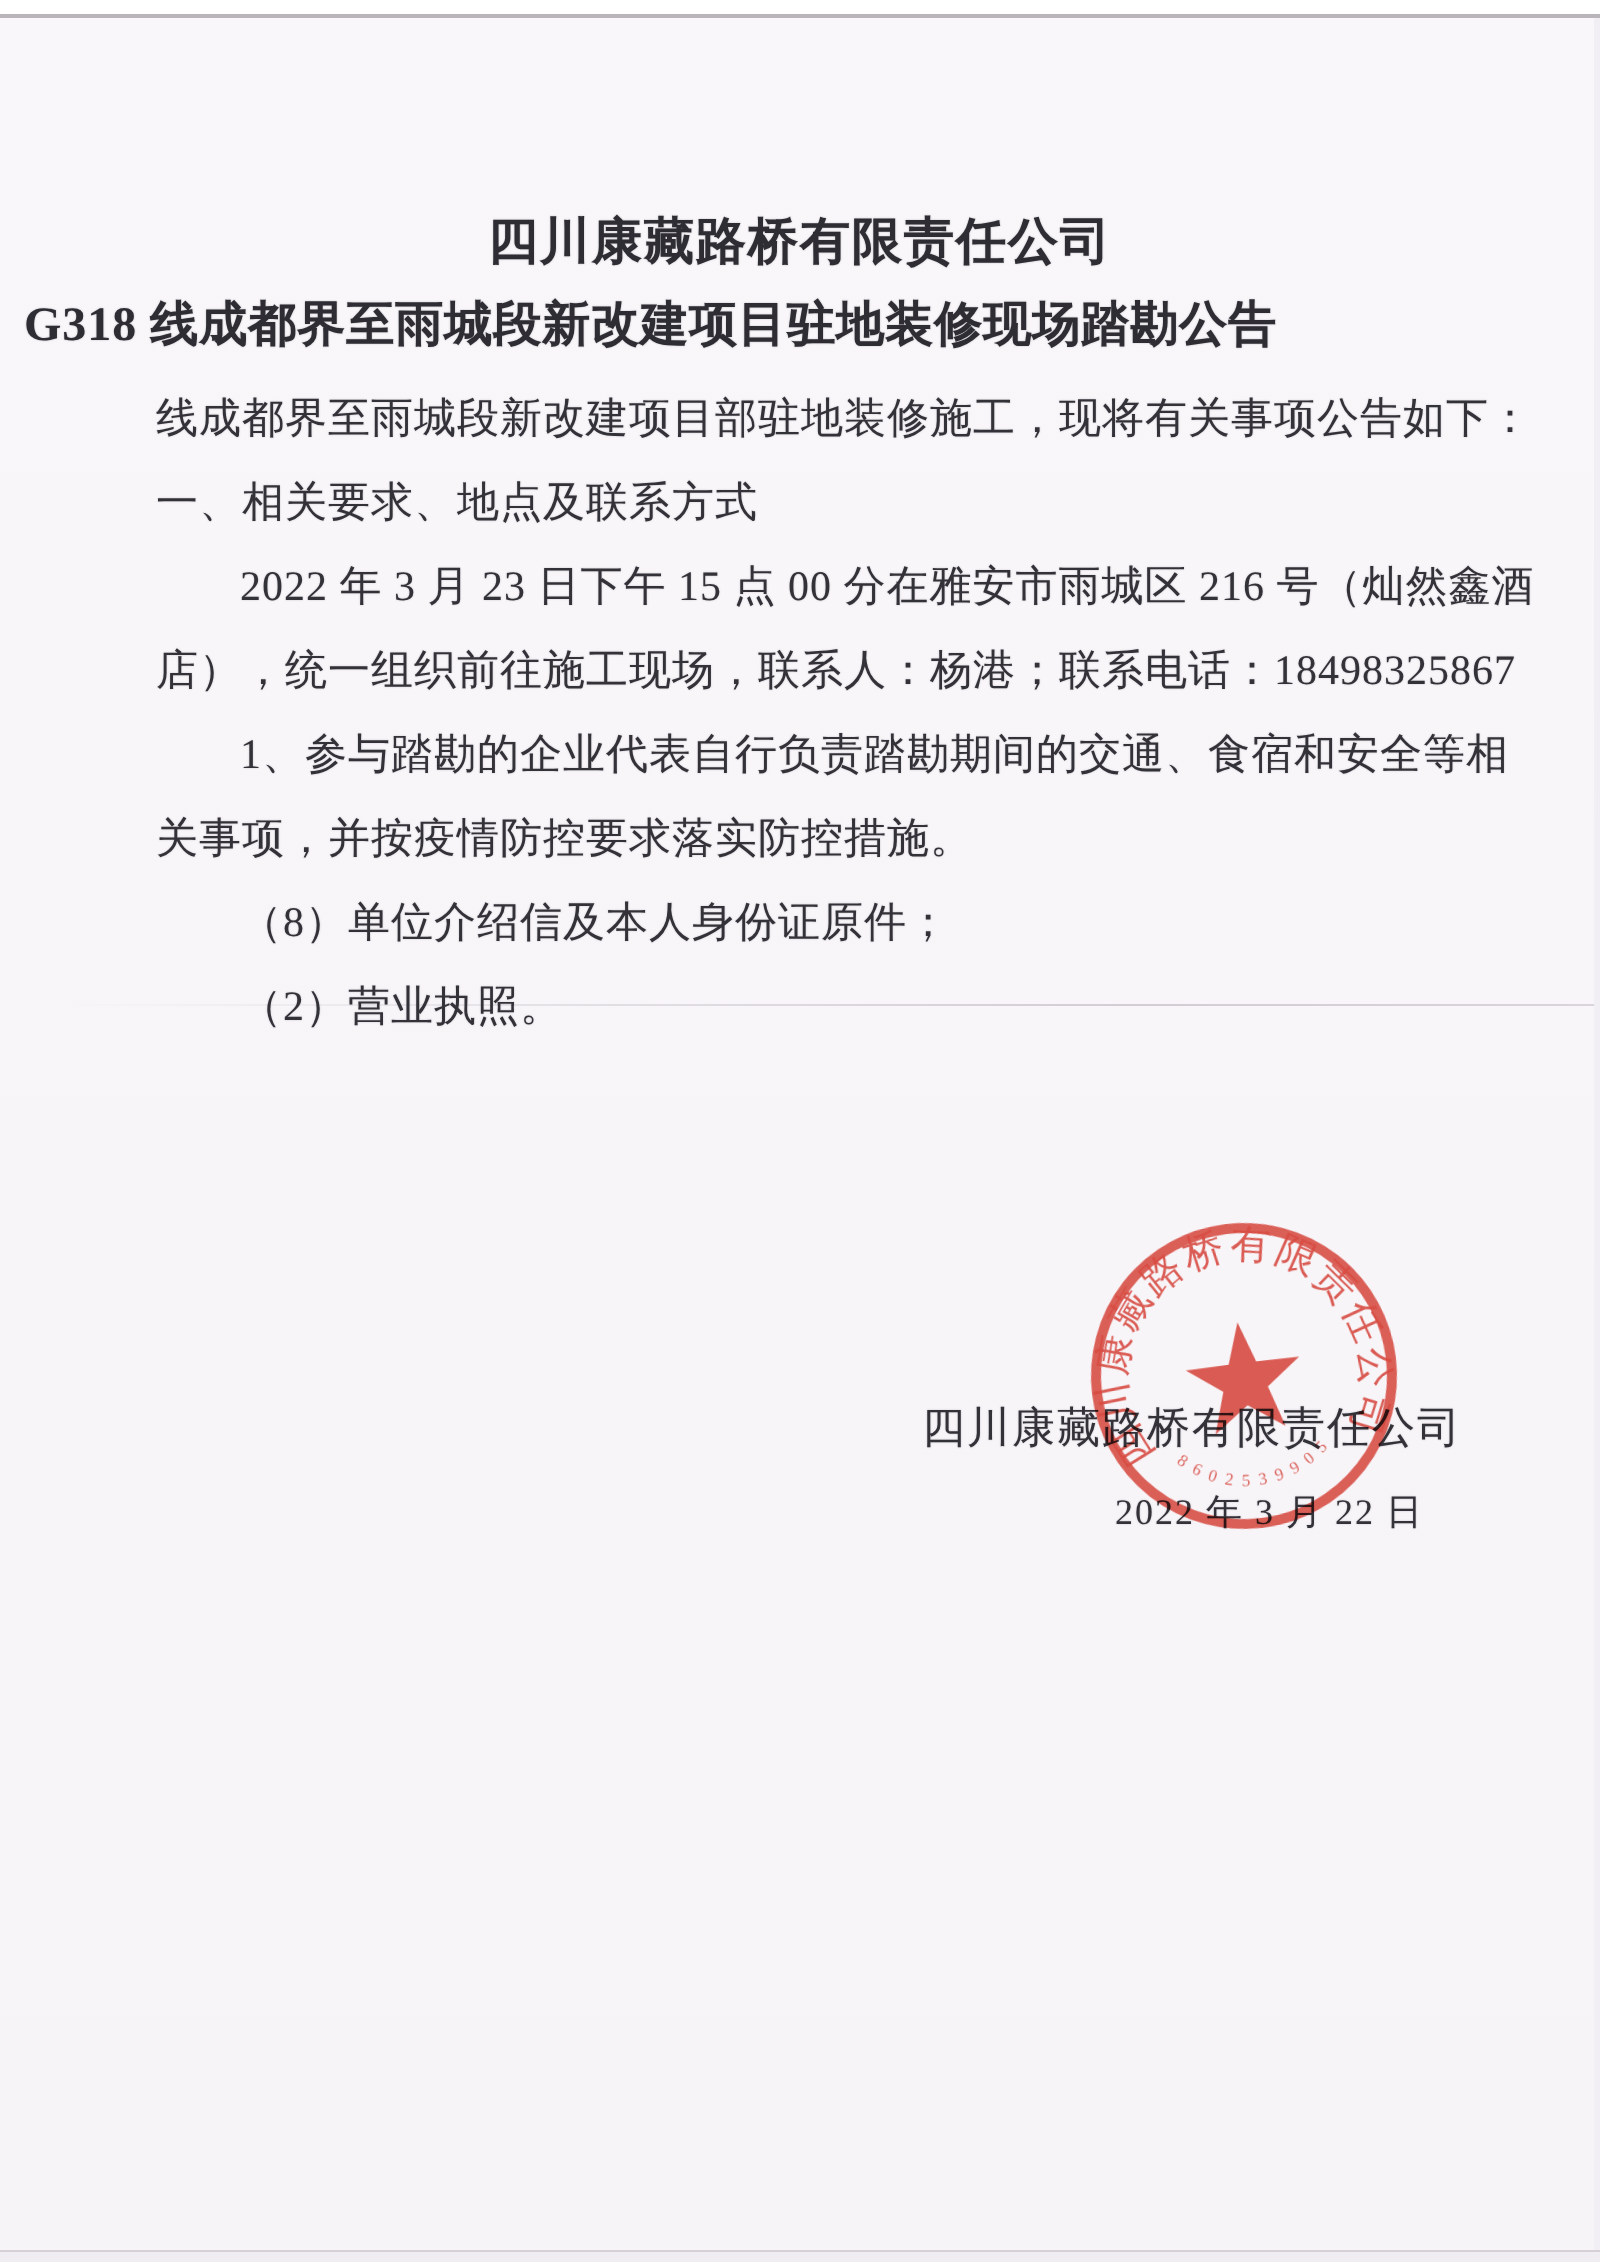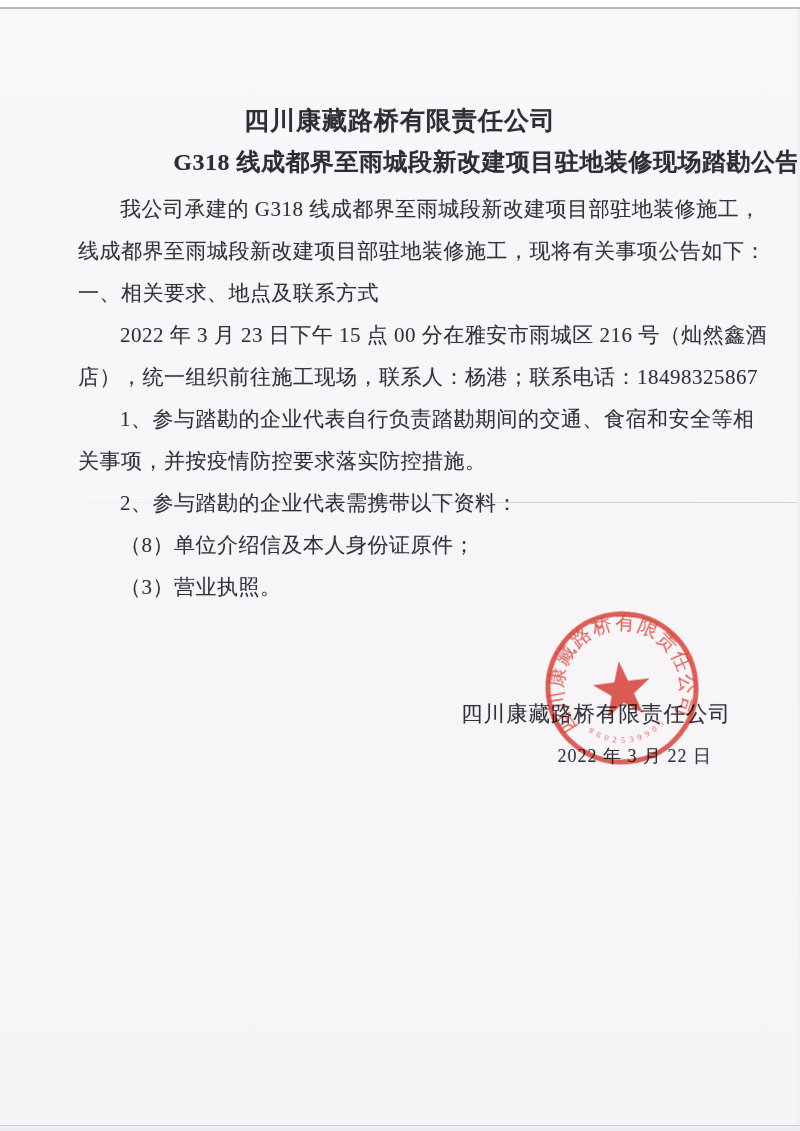--- a/index.html
+++ b/index.html
@@ -34,21 +34,21 @@
   
   .doc-title {
     position: absolute; top: 104px; left: 0; right: 0;
     text-align: center; font-size: 25px; font-weight: bold;
     color: #2e2d33; letter-spacing: 1px;
     text-shadow: 0 0 1px rgba(70,68,78,0.35);
     white-space: nowrap;
   }
   .doc-subtitle {
     position: absolute; top: 146px; left: 0; right: 0;
-    text-align: right; font-size: 24px; font-weight: bold;
+    text-align: left; font-size: 24px; font-weight: bold;
     color: #2e2d33; letter-spacing: 0.5px;
     text-shadow: 0 0 1px rgba(70,68,78,0.35);
     white-space: nowrap;
     margin-left: 12px;
   }
   .doc-body {
     position: absolute; top: 188px; left: 78px; right: 60px;
     font-size: 21px; color: #343239;
     text-shadow: 0 0 1px rgba(75,72,82,0.3);
   }
@@ -84,30 +84,28 @@
 <body>
 
 <div class="paper">
 
   <div class="fold-line"></div>
 
   <div class="doc-title">四川康藏路桥有限责任公司</div>
   <div class="doc-subtitle">G318 线成都界至雨城段新改建项目驻地装修现场踏勘公告</div>
 
   <div class="doc-body">
-    <div class="line indent">我公司承建的 G318 线成都界至雨城段新改建项目部驻地装修施工，</div>
     <div class="line">线成都界至雨城段新改建项目部驻地装修施工，现将有关事项公告如下：</div>
     <div class="line">一、相关要求、地点及联系方式</div>
     <div class="line indent">2022 年 3 月 23 日下午 15 点 00 分在雅安市雨城区 216 号（灿然鑫酒</div>
     <div class="line">店），统一组织前往施工现场，联系人：杨港；联系电话：18498325867</div>
     <div class="line indent">1、参与踏勘的企业代表自行负责踏勘期间的交通、食宿和安全等相</div>
     <div class="line">关事项，并按疫情防控要求落实防控措施。</div>
-    <div class="line indent">2、参与踏勘的企业代表需携带以下资料：</div>
     <div class="line indent">（8）单位介绍信及本人身份证原件；</div>
-    <div class="line indent">（3）营业执照。</div>
+    <div class="line indent">（2）营业执照。</div>
   </div>
 
   <div class="sig-company">四川康藏路桥有限责任公司</div>
   <div class="sig-date">2022 年 3 月 22 日</div>
 
   <div class="seal">
     <svg viewBox="0 0 170 170" xmlns="http://www.w3.org/2000/svg">
       <circle cx="85" cy="85" r="74" fill="none" stroke="#d93a2e" stroke-width="5" stroke-opacity="0.88"></circle>
       <path id="sealArc" d="M 36.7,118.9 A 59,59 0 1 1 133.3,118.9" fill="none"></path>
       <path id="serialArc" d="M 46.1,123.9 A 55,55 0 0 0 123.9,123.9" fill="none"></path>

